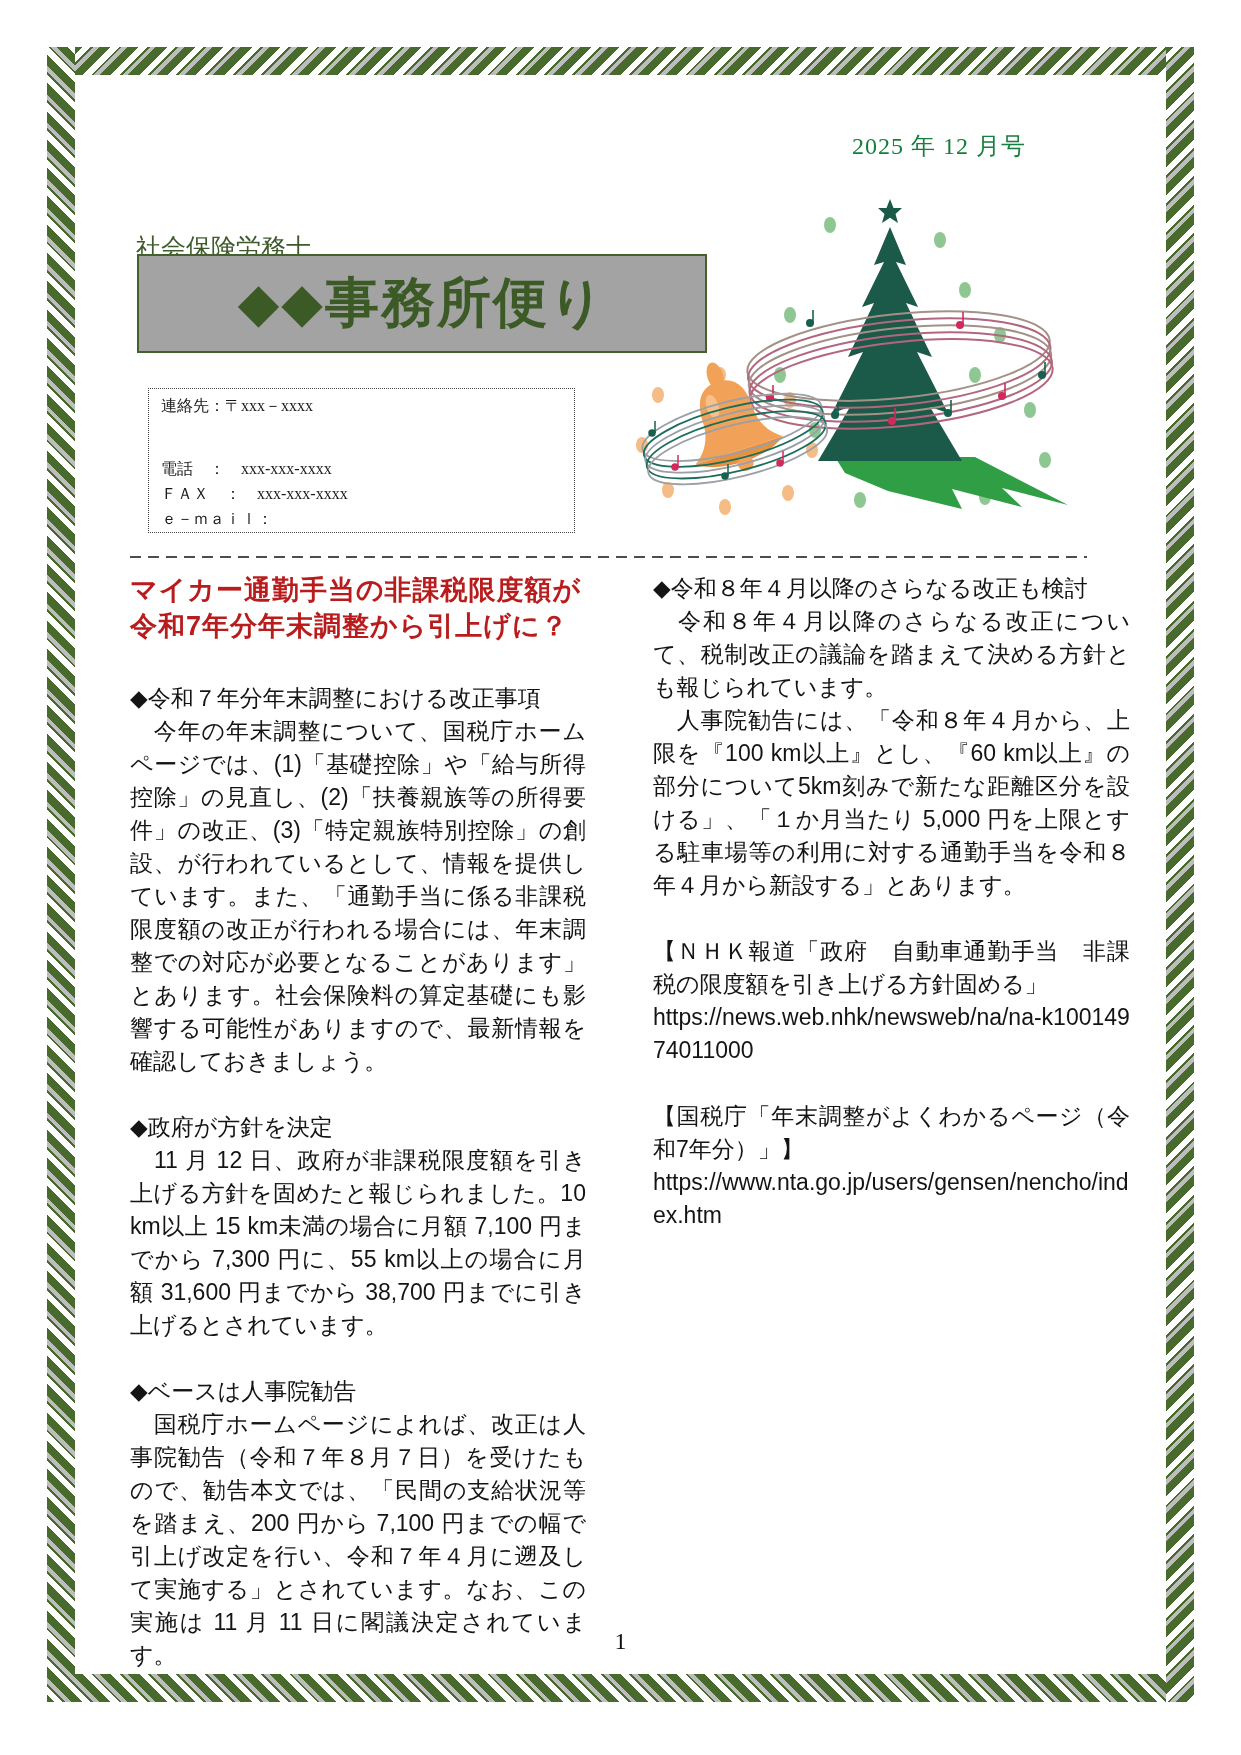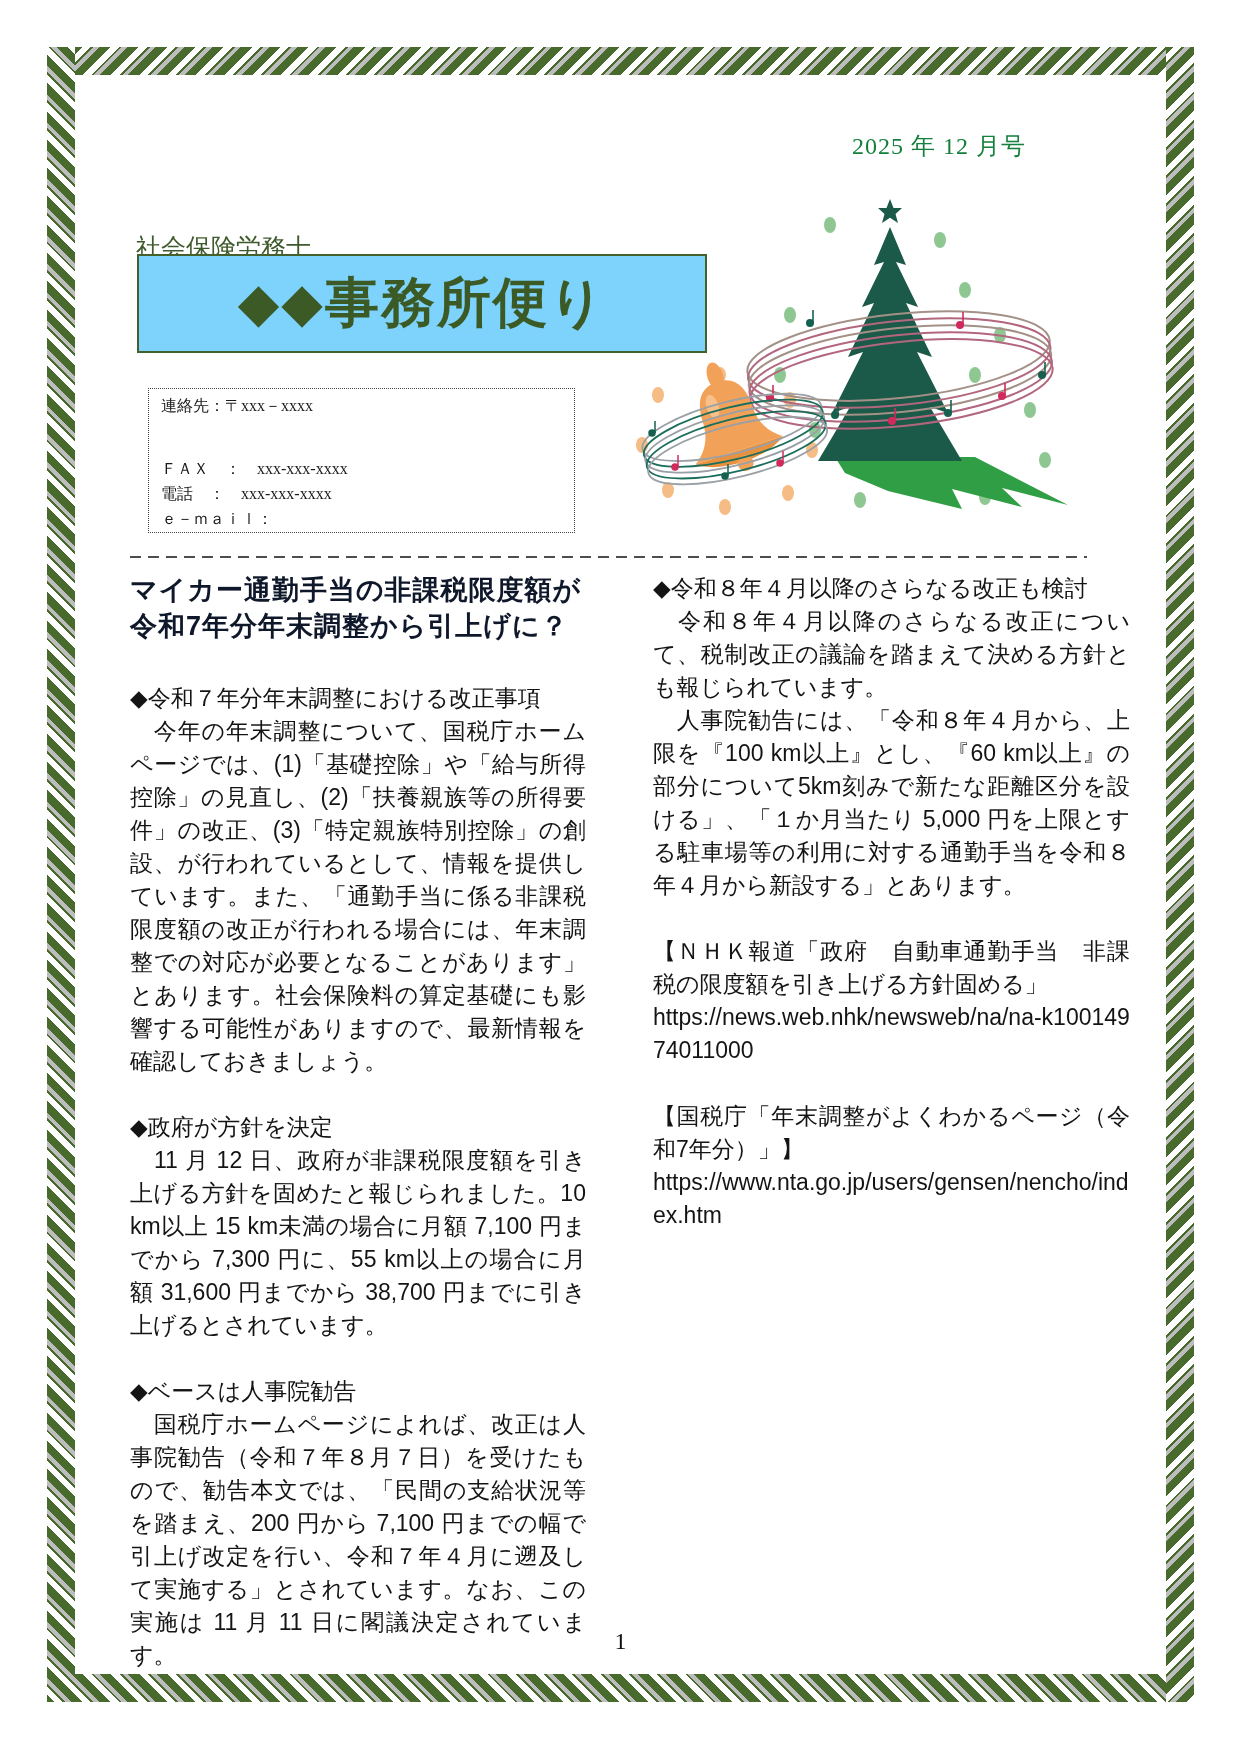--- a/index.html
+++ b/index.html
@@ -17,21 +17,21 @@
     background:repeating-linear-gradient(45deg,#486b2d 0 5px,#ffffff 5px 11px,#486b2d 11px 13px,#bdbdbd 13px 17px,#486b2d 17px 20px);}
   .frame-right{left:1166px;top:47px;width:28px;height:1655px;
     background:repeating-linear-gradient(135deg,#486b2d 0 5px,#ffffff 5px 11px,#486b2d 11px 13px,#bdbdbd 13px 17px,#486b2d 17px 20px);}
 
   
   .issue-date{position:absolute;left:852px;top:130px;width:200px;text-align:left;
     font-family:"Liberation Serif","DejaVu Serif",serif;font-size:24px;color:#15803d;letter-spacing:1px;}
   .subtitle{position:absolute;left:136px;top:231px;
     font-family:"Liberation Serif","DejaVu Serif",serif;font-size:25px;color:#3e5a2c;}
   .title-box{position:absolute;left:137px;top:254px;width:570px;height:99px;box-sizing:border-box;
-    border:2px solid #44602b;display:flex;align-items:center;justify-content:center;background:#7dd3fc;}
+    border:2px solid #44602b;display:flex;align-items:center;justify-content:center;background:#a3a3a3;}
   .title-box .title{font-family:"Liberation Serif","DejaVu Serif",serif;font-size:54px;font-weight:700;
     color:#3c5a26;letter-spacing:2px;white-space:nowrap;}
 
   
   .contact-box{position:absolute;left:148px;top:388px;width:427px;height:145px;box-sizing:border-box;
     border:1px dotted #444;padding:5px 12px;background:#fff;
     font-family:"Liberation Serif","DejaVu Serif",serif;font-size:16px;color:#1a1a1a;}
   .contact-address{line-height:24px;margin-bottom:38px;}
   .contact-line{line-height:25px;}
 
@@ -40,21 +40,21 @@
 
   
   .separator{position:absolute;left:130px;top:556px;width:957px;height:2px;
     background:repeating-linear-gradient(90deg,#4d4d4d 0 11px,transparent 11px 18px);}
 
   
   .columns{position:absolute;left:130px;top:572px;width:1000px;display:flex;gap:28px;}
   .col{font-size:23px;line-height:33px;text-align:justify;}
   .col-left{width:475px;}
   .col-right{width:497px;margin-left:39px;}
-  .headline{margin:0 0 38px 0;font-size:27px;line-height:36px;font-weight:700;color:#0f172a;
+  .headline{margin:0 0 38px 0;font-size:27px;line-height:36px;font-weight:700;color:#b91c1c;
     letter-spacing:1px;white-space:pre-line;}
   .sec-heading{margin:33px 0 0 0;font-size:23px;line-height:33px;font-weight:400;}
   .sec-heading.first{margin-top:0;}
   .col p{margin:0;}
   .ref{margin-top:33px;}
   .ref-url{word-break:break-all;}
 
   
   .page-number{position:absolute;left:0;top:1628px;width:1241px;text-align:center;
     font-family:"Liberation Serif","DejaVu Serif",serif;font-size:24px;color:#111;}
@@ -71,22 +71,22 @@
 
   <div class="issue-date">2025 年 12 月号</div>
   <div class="subtitle">社会保険労務士</div>
 
   <div class="title-box">
     <span class="title">◆◆事務所便り</span>
   </div>
 
   <div class="contact-box">
     <div class="contact-address">連絡先：〒xxx－xxxx</div>
+    <div class="contact-line">電話　：　xxx-xxx-xxxx</div>
     <div class="contact-line">ＦＡＸ　：　xxx-xxx-xxxx</div>
-    <div class="contact-line">電話　：　xxx-xxx-xxxx</div>
     <div class="contact-line">ｅ－ｍａｉｌ：</div>
   </div>
 
   <svg class="illustration" viewBox="0 0 450 330" xmlns="http://www.w3.org/2000/svg" aria-hidden="true">
 
     <g fill="#8fc793">
       <ellipse cx="200" cy="30" rx="6" ry="8"></ellipse>
         <ellipse cx="310" cy="45" rx="6" ry="8"></ellipse>
       <ellipse cx="160" cy="120" rx="6" ry="8"></ellipse>
         <ellipse cx="335" cy="95" rx="6" ry="8"></ellipse>

